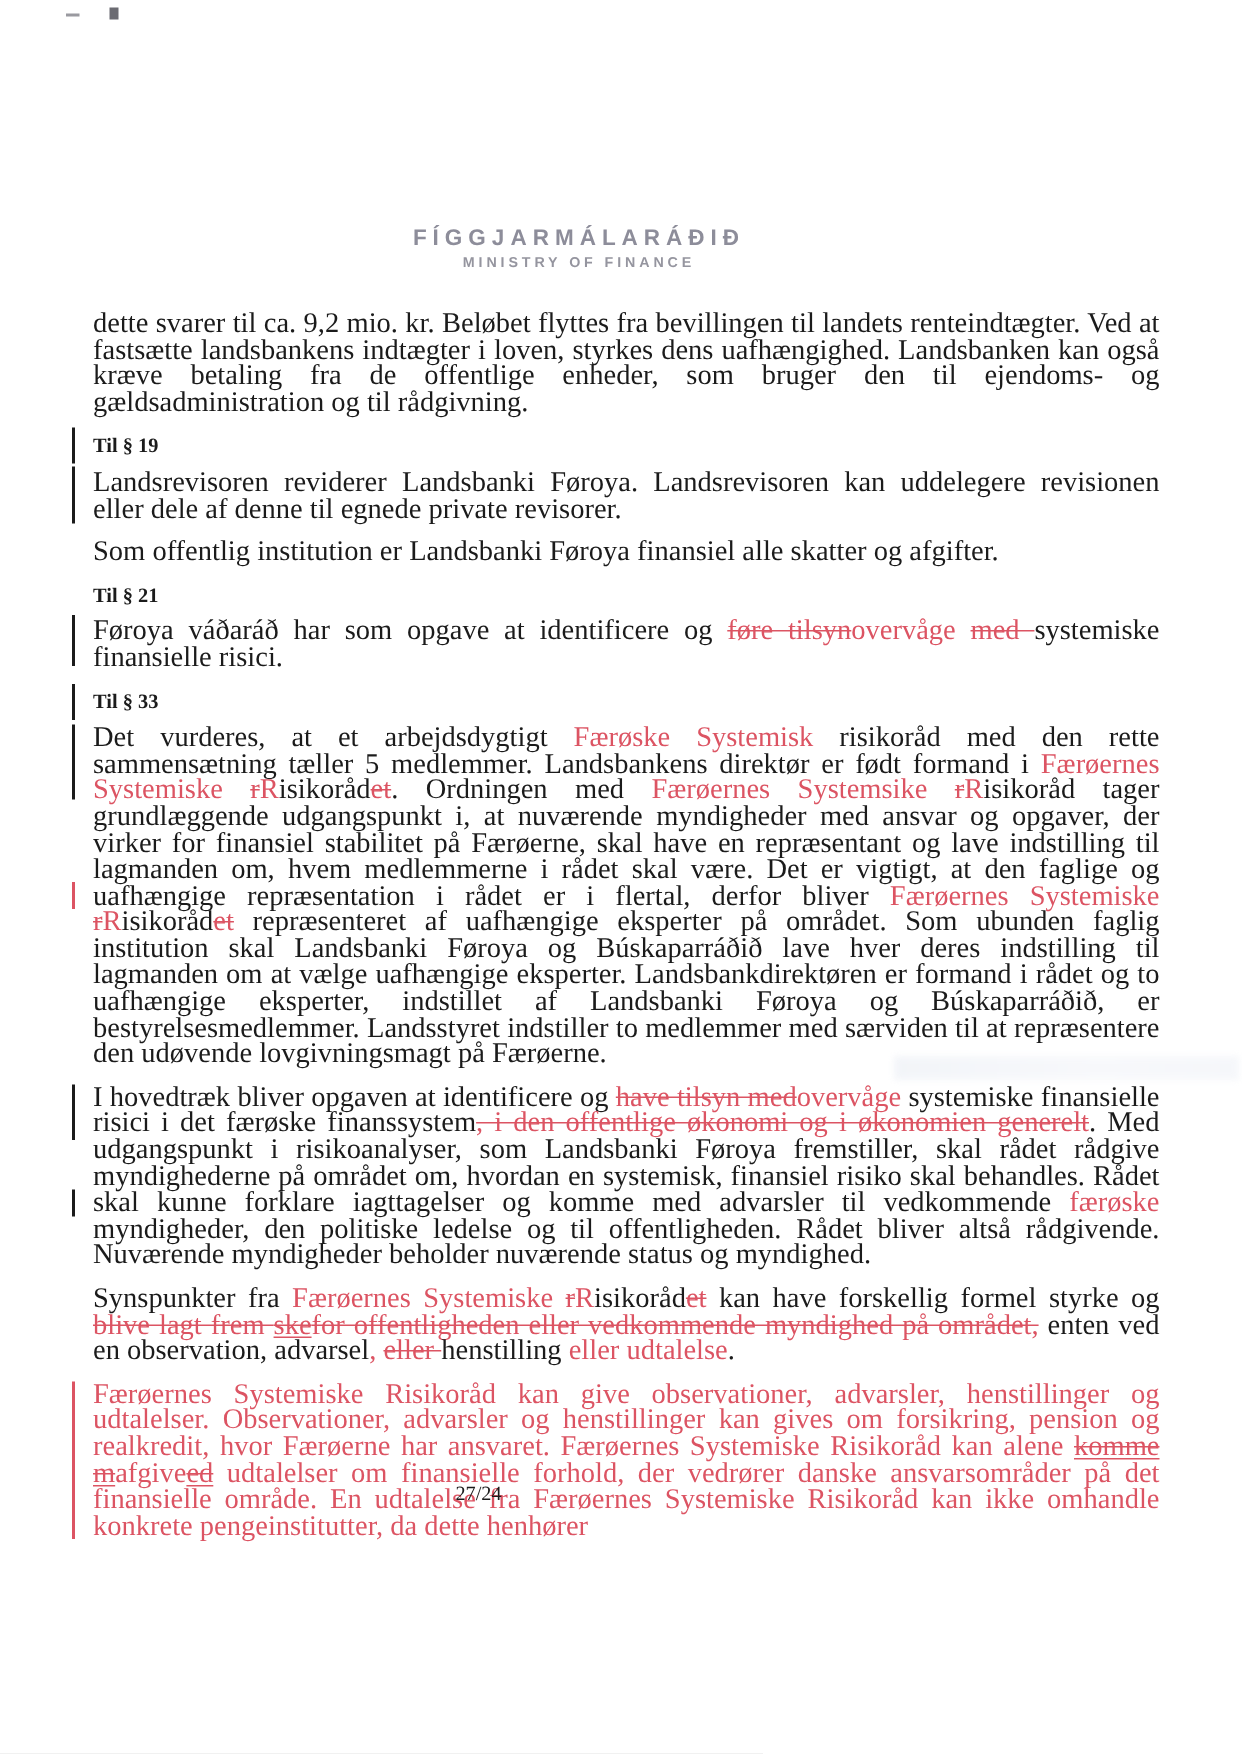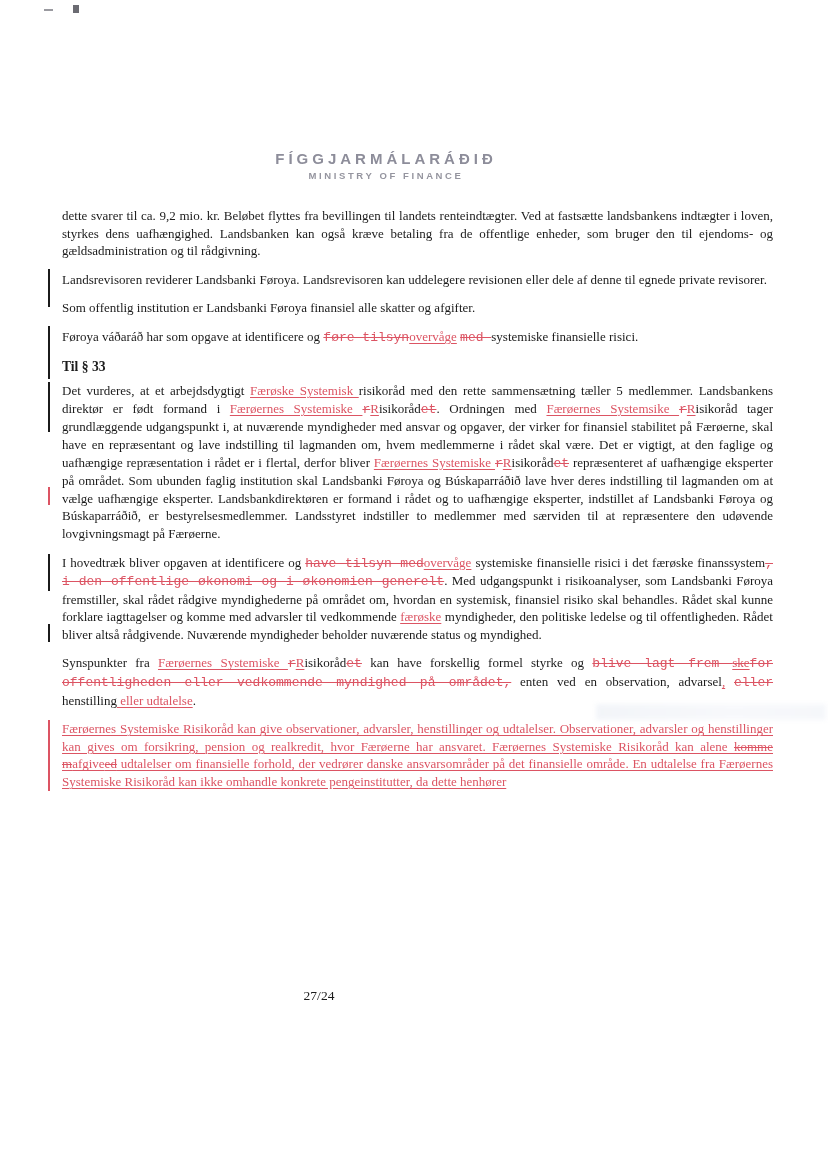--- a/index.html
+++ b/index.html
@@ -26,30 +26,30 @@
   .logo-subtitle {
     font-size:9.5px; font-weight:bold; letter-spacing:2.6px;
     margin-top:3px; color:#95959f;
   }
   
   .content {
     position:absolute; left:62px; top:207px; width:711px;
   }
   .block { position:relative; }
   .p {
-    font-size:13px; line-height:17.6px;
+    font-size:19px; line-height:17.6px;
     text-align:justify; margin:0 0 11px 0;
   }
   .h {
     font-size:13.6px; font-weight:bold;
     margin:9px 0 7px 0; line-height:17.6px;
   }
   .run-n { }
-  .run-i { color:var(--red); text-decoration:underline; text-underline-offset:2px; text-decoration-thickness:1px; }
-  .run-d { color:var(--red); text-decoration:line-through; text-decoration-thickness:1px;font-family:Liberation Mono, monospace; }
+  .run-i { color:var(--red); text-underline-offset:2px; text-decoration-thickness:1px; }
+  .run-d { color:var(--red); text-decoration:line-through; text-decoration-thickness:1px; }
   .run-di { color:var(--red); text-decoration:underline line-through; text-underline-offset:2px; text-decoration-thickness:1px; }
   .bar {
     position:absolute; left:-14px; width:2px;
   }
   
   .footer {
     position:absolute; top:988px; left:0; width:100%;
     text-align:center; transform:translateX(-95px);
     font-size:13.5px;
   }
@@ -72,22 +72,24 @@
   <div class="artifact-mark"></div>
   <div class="artifact-smudge"></div>
 
   <div class="header">
     <div class="logo-title">FÍGGJARMÁLARÁÐIÐ</div>
     <div class="logo-subtitle">MINISTRY OF FINANCE</div>
   </div>
 
   <div class="content" id="doc-body">
       <div class="block p"><span class="run-n">dette svarer til ca. 9,2 mio. kr. Beløbet flyttes fra bevillingen til landets renteindtægter. Ved at fastsætte landsbankens indtægter i loven, styrkes dens uafhængighed. Landsbanken kan også kræve betaling fra de offentlige enheder, som bruger den til ejendoms- og gældsadministration og til rådgivning.</span></div>
+      <div class="block h"><span class="bar" style="background: rgb(27, 27, 27); top: -3px; height: 24px;"></span><span class="run-n">Til § 19</span></div>
       <div class="block p"><span class="bar" style="background: rgb(27, 27, 27); top: -2px; height: 38px;"></span><span class="run-n">Landsrevisoren reviderer Landsbanki Føroya. Landsrevisoren kan uddelegere revisionen eller dele af denne til egnede private revisorer.</span></div>
       <div class="block p"><span class="run-n">Som offentlig institution er Landsbanki Føroya finansiel alle skatter og afgifter.</span></div>
+      <div class="block h"><span class="run-n">Til § 21</span></div>
       <div class="block p"><span class="bar" style="background: rgb(27, 27, 27); top: -2px; height: 34px;"></span><span class="run-n">Føroya váðaráð har som opgave at identificere og </span><span class="run-d">føre tilsyn</span><span class="run-i">overvåge</span><span class="run-n"> </span><span class="run-d">med </span><span class="run-n">systemiske finansielle risici.</span></div>
       <div class="block h"><span class="bar" style="background: rgb(27, 27, 27); top: -3px; height: 24px;"></span><span class="run-n">Til § 33</span></div>
       <div class="block p"><span class="bar" style="background: rgb(27, 27, 27); top: 0px; height: 50px;"></span><span class="bar" style="background: rgb(220, 84, 99); top: 105px; height: 18px;"></span><span class="run-n">Det vurderes, at et arbejdsdygtigt </span><span class="run-i">Færøske Systemisk </span><span class="run-n">risikoråd med den rette sammensætning tæller 5 medlemmer. Landsbankens direktør er født formand i </span><span class="run-i">Færøernes Systemiske </span><span class="run-d">r</span><span class="run-i">R</span><span class="run-n">isikoråd</span><span class="run-d">et</span><span class="run-n">. Ordningen med </span><span class="run-i">Færøernes Systemsike </span><span class="run-d">r</span><span class="run-i">R</span><span class="run-n">isikoråd tager grundlæggende udgangspunkt i, at nuværende myndigheder med ansvar og opgaver, der virker for finansiel stabilitet på Færøerne, skal have en repræsentant og lave indstilling til lagmanden om, hvem medlemmerne i rådet skal være. Det er vigtigt, at den faglige og uafhængige repræsentation i rådet er i flertal, derfor bliver </span><span class="run-i">Færøernes Systemiske </span><span class="run-d">r</span><span class="run-i">R</span><span class="run-n">isikoråd</span><span class="run-d">et</span><span class="run-n"> repræsenteret af uafhængige eksperter på området. Som ubunden faglig institution skal Landsbanki Føroya og Búskaparráðið lave hver deres indstilling til lagmanden om at vælge uafhængige eksperter. Landsbankdirektøren er formand i rådet og to uafhængige eksperter, indstillet af Landsbanki Føroya og Búskaparráðið, er bestyrelsesmedlemmer. Landsstyret indstiller to medlemmer med særviden til at repræsentere den udøvende lovgivningsmagt på Færøerne.</span></div>
       <div class="block p"><span class="bar" style="background: rgb(27, 27, 27); top: 0px; height: 37px;"></span><span class="bar" style="background: rgb(27, 27, 27); top: 70px; height: 18px;"></span><span class="run-n">I hovedtræk bliver opgaven at identificere og </span><span class="run-d">have tilsyn med</span><span class="run-i">overvåge</span><span class="run-n"> systemiske finansielle risici i det færøske finanssystem</span><span class="run-d">, i den offentlige økonomi og i økonomien generelt</span><span class="run-n">. Med udgangspunkt i risikoanalyser, som Landsbanki Føroya fremstiller, skal rådet rådgive myndighederne på området om, hvordan en systemisk, finansiel risiko skal behandles. Rådet skal kunne forklare iagttagelser og komme med advarsler til vedkommende </span><span class="run-i">færøske</span><span class="run-n"> myndigheder, den politiske ledelse og til offentligheden. Rådet bliver altså rådgivende. Nuværende myndigheder beholder nuværende status og myndighed.</span></div>
       <div class="block p"><span class="run-n">Synspunkter fra </span><span class="run-i">Færøernes Systemiske </span><span class="run-d">r</span><span class="run-i">R</span><span class="run-n">isikoråd</span><span class="run-d">et</span><span class="run-n"> kan have forskellig formel styrke og </span><span class="run-d">blive lagt frem </span><span class="run-di">ske</span><span class="run-d">for offentligheden eller vedkommende myndighed på området,</span><span class="run-n"> enten ved en observation, advarsel</span><span class="run-i">,</span><span class="run-n"> </span><span class="run-d">eller </span><span class="run-n">henstilling</span><span class="run-i"> eller udtalelse</span><span class="run-n">.</span></div>
       <div class="block p"><span class="bar" style="background: rgb(220, 84, 99); top: 0px; height: 100%;"></span><span class="run-i">Færøernes Systemiske Risikoråd kan give observationer, advarsler, henstillinger og udtalelser. Observationer, advarsler og henstillinger kan gives om forsikring, pension og realkredit, hvor Færøerne har ansvaret. Færøernes Systemiske Risikoråd kan alene </span><span class="run-di">komme m</span><span class="run-i">afgive</span><span class="run-di">ed</span><span class="run-i"> udtalelser om finansielle forhold, der vedrører danske ansvarsområder på det finansielle område. En udtalelse fra Færøernes Systemiske Risikoråd kan ikke omhandle konkrete pengeinstitutter, da dette henhører</span></div>
     </div>
 
   <div class="footer"><span>27/</span><span class="total">24</span></div>
 

